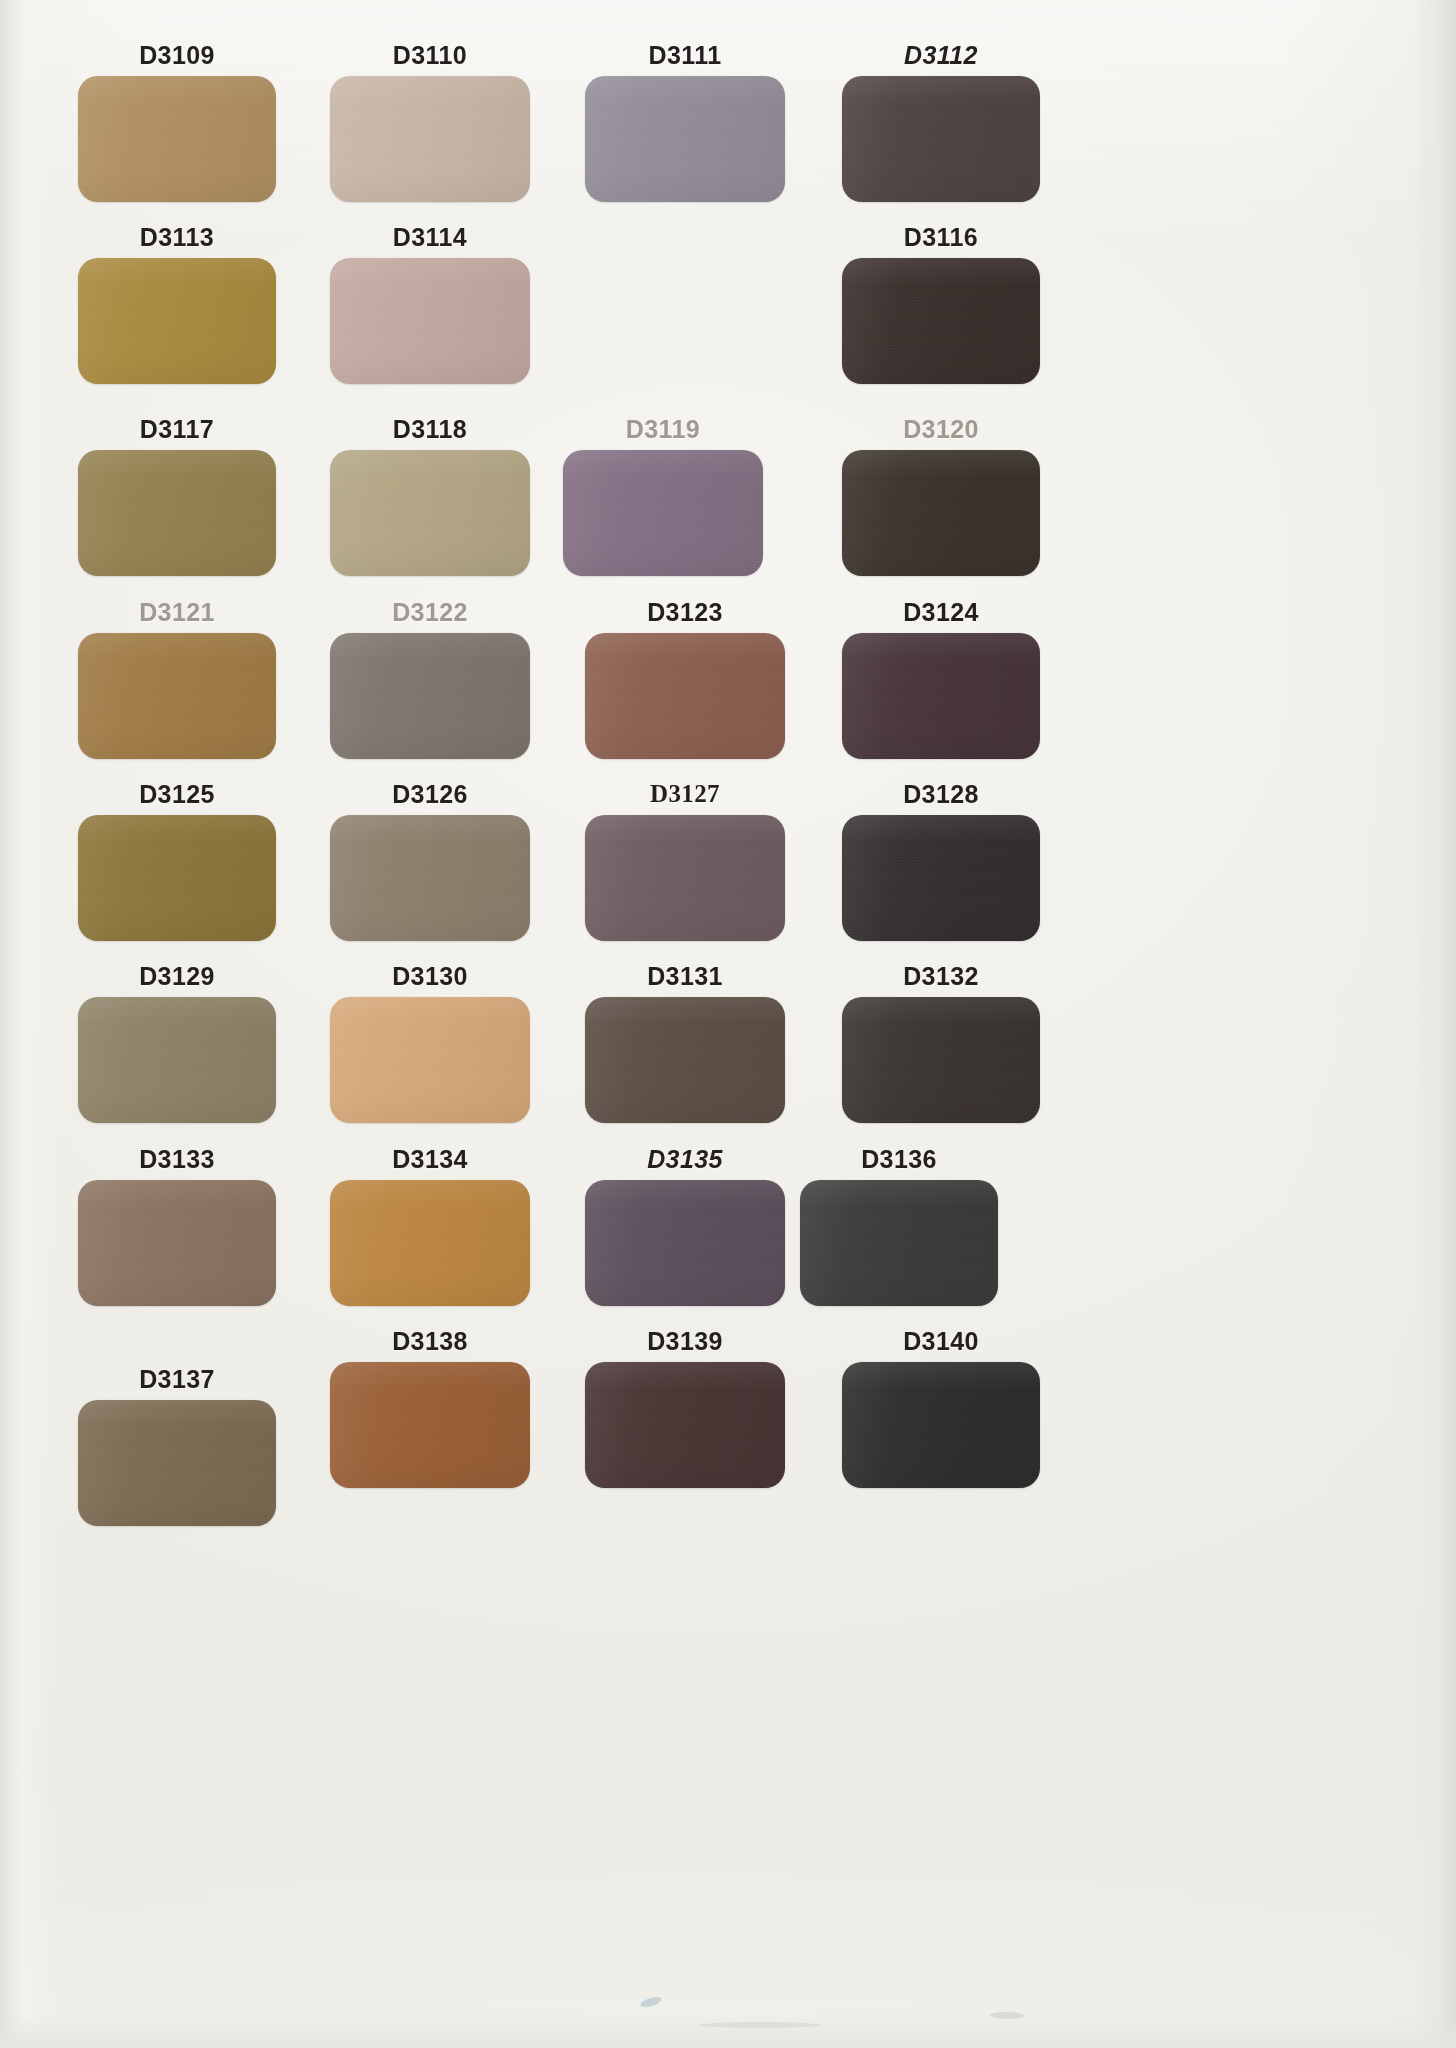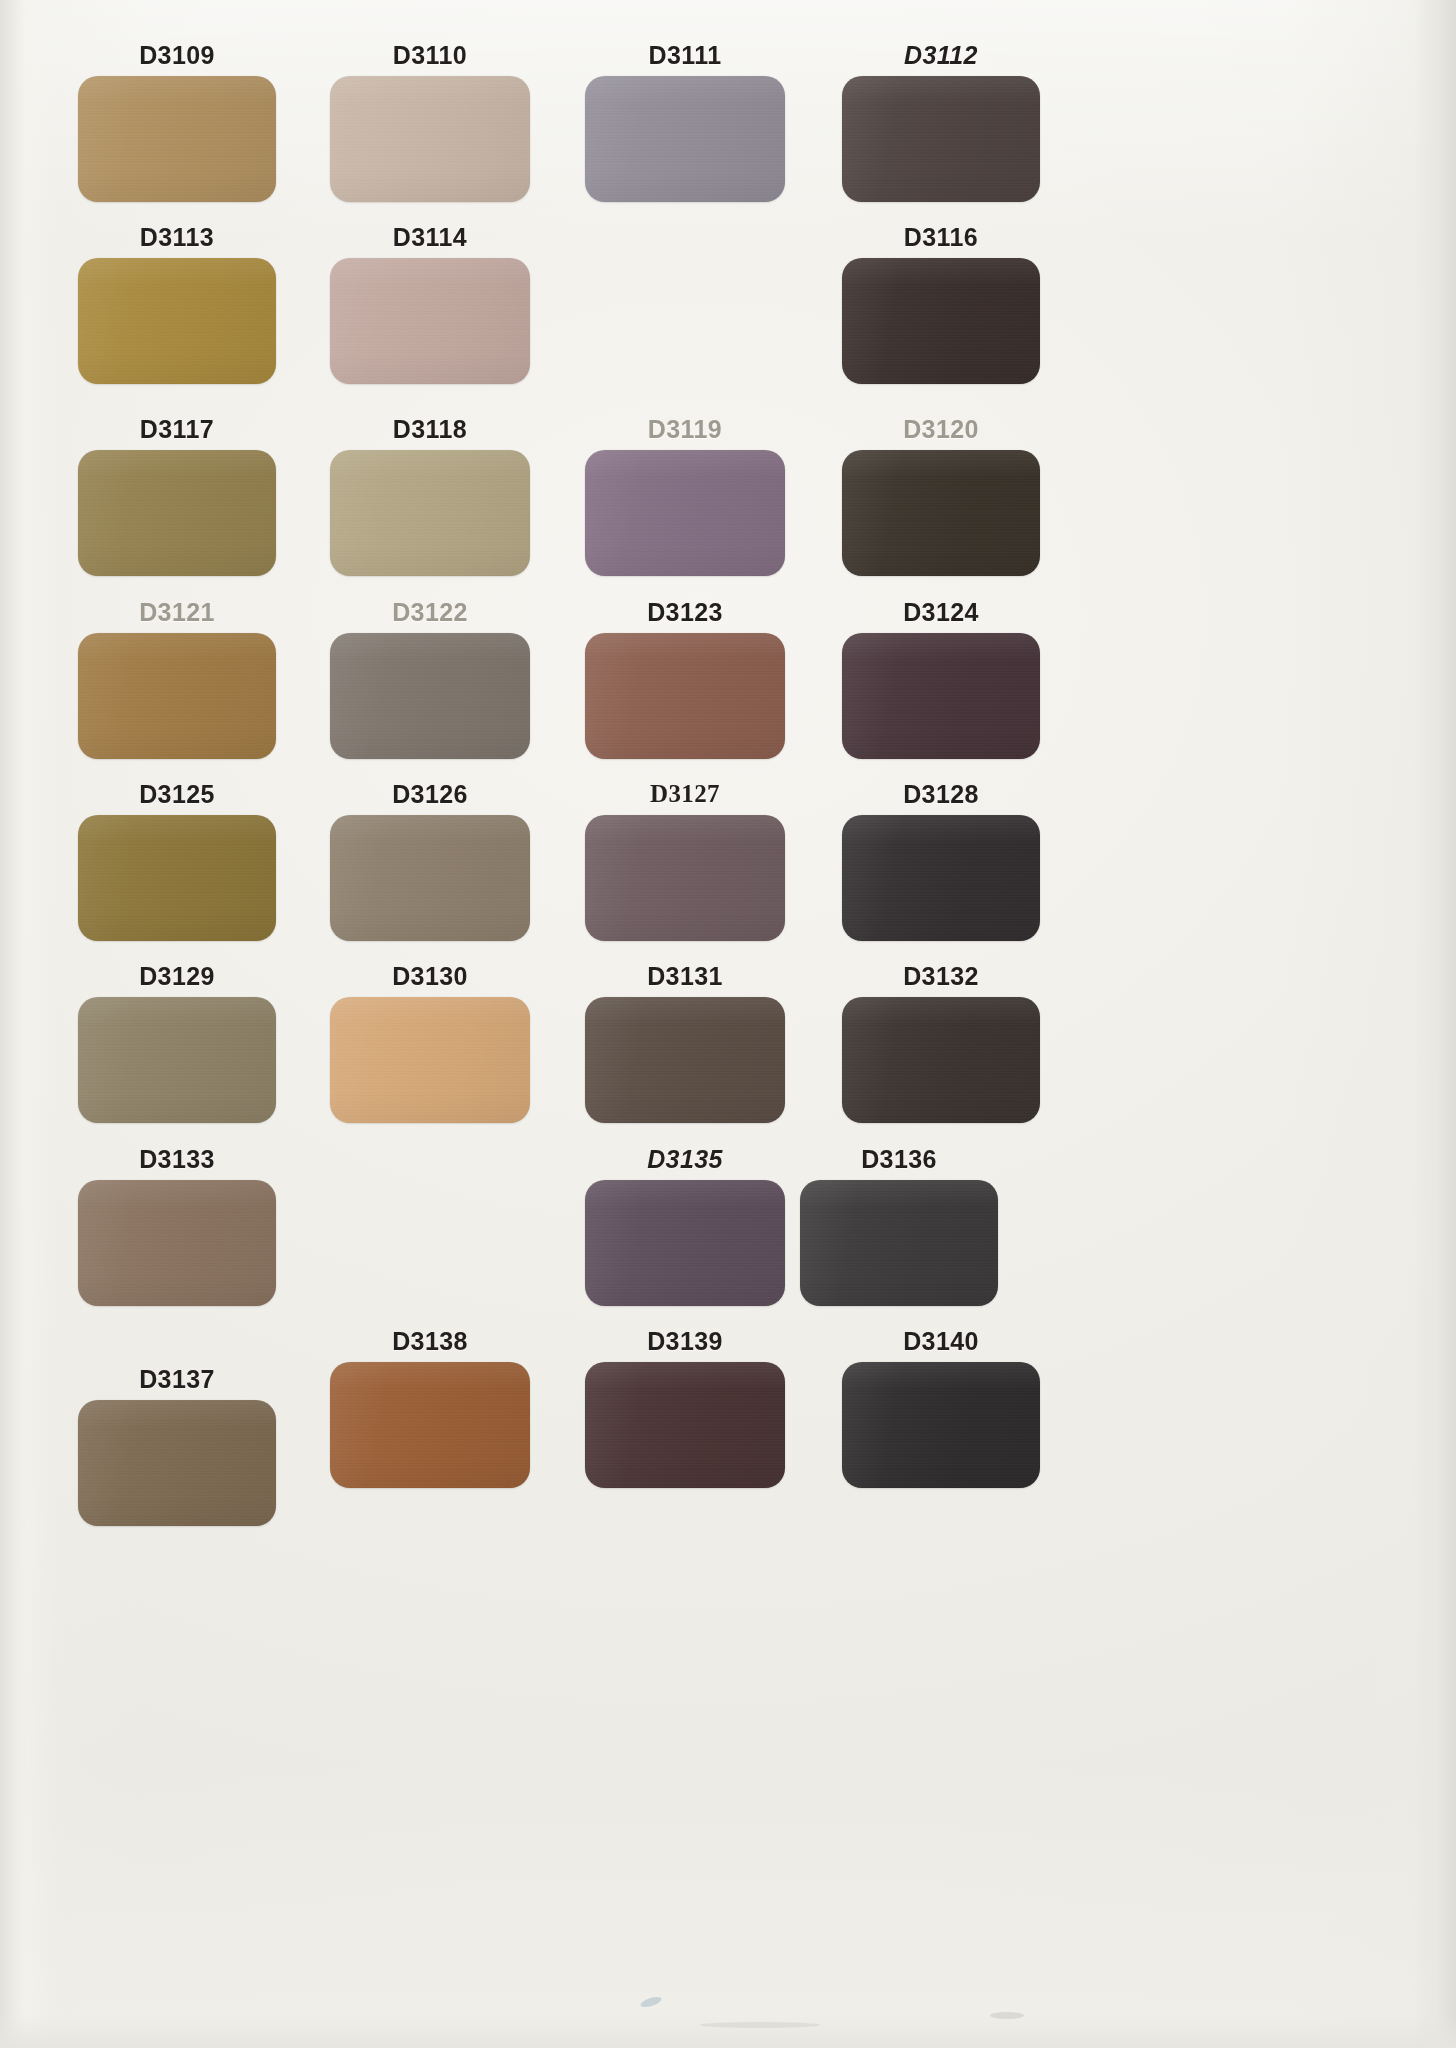--- a/index.html
+++ b/index.html
@@ -184,21 +184,21 @@
           <div class="sheen"></div>
         </div>
       </div>
       <div class="cell" style="left: 299px; top: 414px; width: 262px;">
         <div class="swatch-label">D3118</div>
         <div class="swatch" style="width: 200px; height: 126px; background: rgb(179, 166, 132);">
           <div class="grain"></div>
           <div class="sheen"></div>
         </div>
       </div>
-      <div class="cell" style="left: 554px; top: 414px; width: 262px;">
+      <div class="cell" style="left: 532px; top: 414px; width: 262px;">
         <div class="swatch-label faded">D3119</div>
         <div class="swatch" style="width: 200px; height: 126px; background: rgb(131, 111, 131);">
           <div class="grain"></div>
           <div class="sheen"></div>
         </div>
       </div>
       <div class="cell" style="left: 811px; top: 414px; width: 260px;">
         <div class="swatch-label faded">D3120</div>
         <div class="swatch" style="width: 198px; height: 126px; background: rgb(59, 51, 42);">
           <div class="grain"></div>
@@ -289,20 +289,27 @@
           <div class="sheen"></div>
         </div>
       </div>
       <div class="cell" style="left: 47px; top: 1144px; width: 260px;">
         <div class="swatch-label">D3133</div>
         <div class="swatch" style="width: 198px; height: 126px; background: rgb(138, 115, 96);">
           <div class="grain"></div>
           <div class="sheen"></div>
         </div>
       </div>
+      <div class="cell" style="left: 299px; top: 1144px; width: 262px;">
+        <div class="swatch-label">D3134</div>
+        <div class="swatch" style="width: 200px; height: 126px; background: rgb(188, 134, 64);">
+          <div class="grain"></div>
+          <div class="sheen"></div>
+        </div>
+      </div>
       <div class="cell" style="left: 554px; top: 1144px; width: 262px; font-style: italic;">
         <div class="swatch-label">D3135</div>
         <div class="swatch" style="width: 200px; height: 126px; background: rgb(93, 78, 91);">
           <div class="grain"></div>
           <div class="sheen"></div>
         </div>
       </div>
       <div class="cell" style="left: 769px; top: 1144px; width: 260px;">
         <div class="swatch-label">D3136</div>
         <div class="swatch" style="width: 198px; height: 126px; background: rgb(60, 58, 59);">

